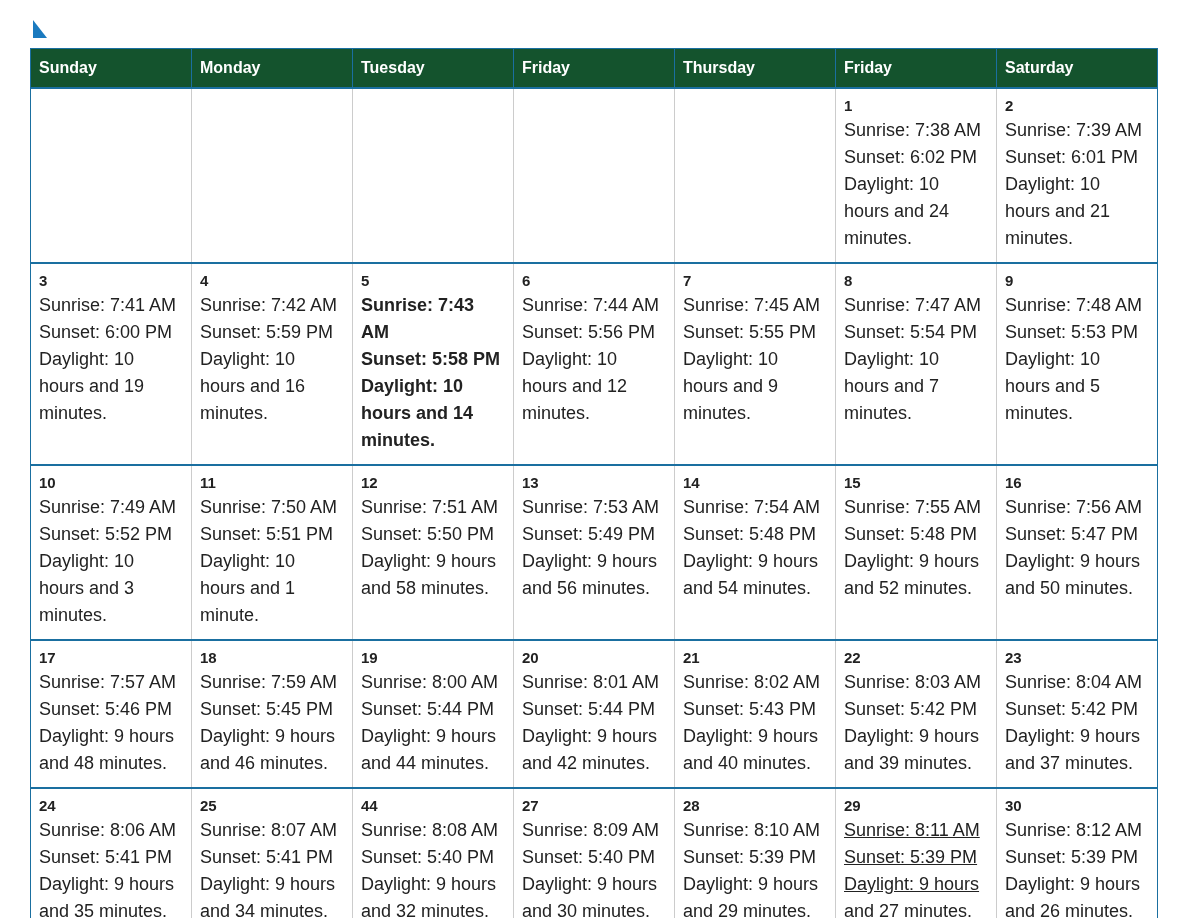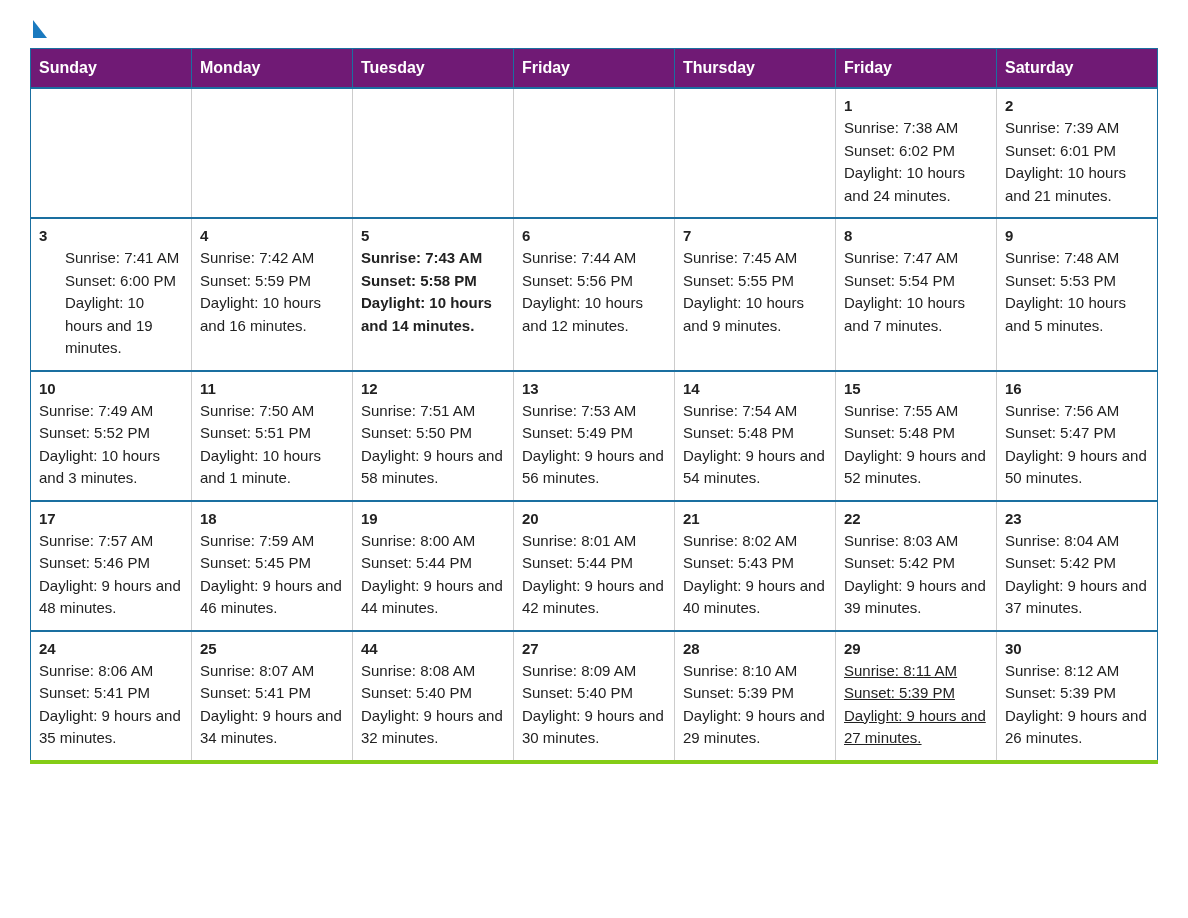--- a/index.html
+++ b/index.html
@@ -35,21 +35,21 @@
       font-size: 20px;
       color: #555;
       margin-top: 2px;
     }
     .calendar {
       width: 100%;
       border-collapse: collapse;
       margin-top: 10px;
     }
     .calendar thead tr th {
-      background-color: #701a75;
+      background-color: #14532d;
       color: #fff;
       font-size: 16px;
       font-weight: bold;
       padding: 10px 8px;
       text-align: left;
       border: 1px solid #1a6fa0;
     }
     .calendar tbody tr {
       border-top: 2px solid #1a6fa0;
     }
@@ -74,21 +74,21 @@
       border-bottom: 4px solid #84cc16;
     }
     .day-number {
       font-size: 15px;
       font-weight: bold;
       color: #222;
       display: block;
       margin-bottom: 3px;
     }
     .day-info {
-      font-size: 15px;
+      font-size: 18px;
       color: #222;
       line-height: 1.5;
     }
     .empty-cell {
       background: #f5f5f5;
     }
     
     .logo-row1 {
       display: flex;
       align-items: center;
@@ -146,21 +146,21 @@
         <td>
           <span class="day-number">2</span>
           <div class="day-info" style="white-space: pre-line;">Sunrise: 7:39 AM
 Sunset: 6:01 PM
 Daylight: 10 hours and 21 minutes.</div>
         </td>
       </tr>
       <tr>
         <td>
           <span class="day-number">3</span>
-          <div class="day-info" style="white-space: pre-line; margin-left: 26px;">Sunrise: 7:41 AM
+          <div class="day-info" style="white-space: pre-line;">Sunrise: 7:41 AM
 Sunset: 6:00 PM
 Daylight: 10 hours and 19 minutes.</div>
         </td>
         <td>
           <span class="day-number">4</span>
           <div class="day-info" style="white-space: pre-line;">Sunrise: 7:42 AM
 Sunset: 5:59 PM
 Daylight: 10 hours and 16 minutes.</div>
         </td>
         <td>

